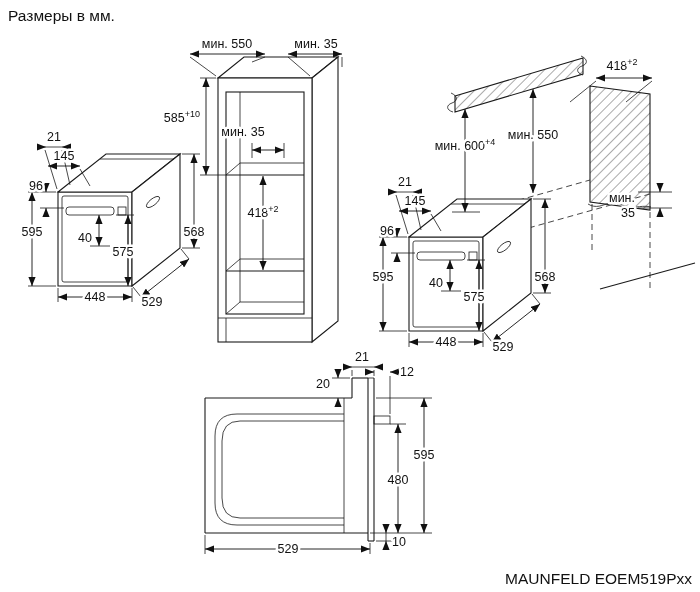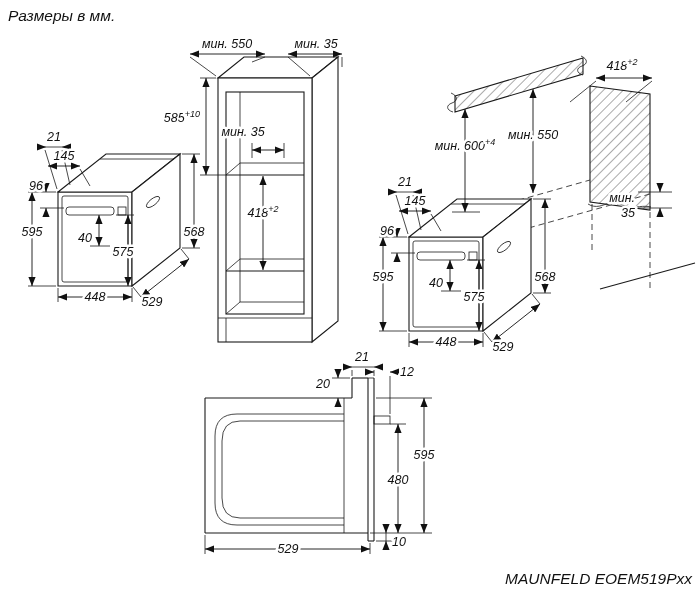--- a/index.html
+++ b/index.html
@@ -1,17 +1,17 @@
 <!DOCTYPE html>
 <html><head>
 <meta charset="utf-8">
 <style>
   html,body{margin:0;padding:0;background:#fff;}
   .wrap{width:700px;height:592px;background:#fff;position:relative;overflow:hidden;
-        font-family:"Liberation Sans",sans-serif;font-style:italic;}
+        font-family:"Liberation Sans",sans-serif;}
   svg{display:block;}
   svg text{font-family:"Liberation Sans",sans-serif;fill:#111;}
   .big{font-size:15.5px;}
   .dim{font-size:12.5px;}
   .sup{font-size:9px;}
   .halo{paint-order:stroke;stroke:#fff;stroke-width:5px;stroke-linejoin:round;}
   .ln{stroke:#1a1a1a;stroke-width:1.1;fill:none;}
   .thin{stroke:#1a1a1a;stroke-width:0.8;fill:none;}
   .face{fill:#fff;stroke:#1a1a1a;stroke-width:1.1;}
   .dimln{stroke:#111;stroke-width:0.9;fill:none;}

